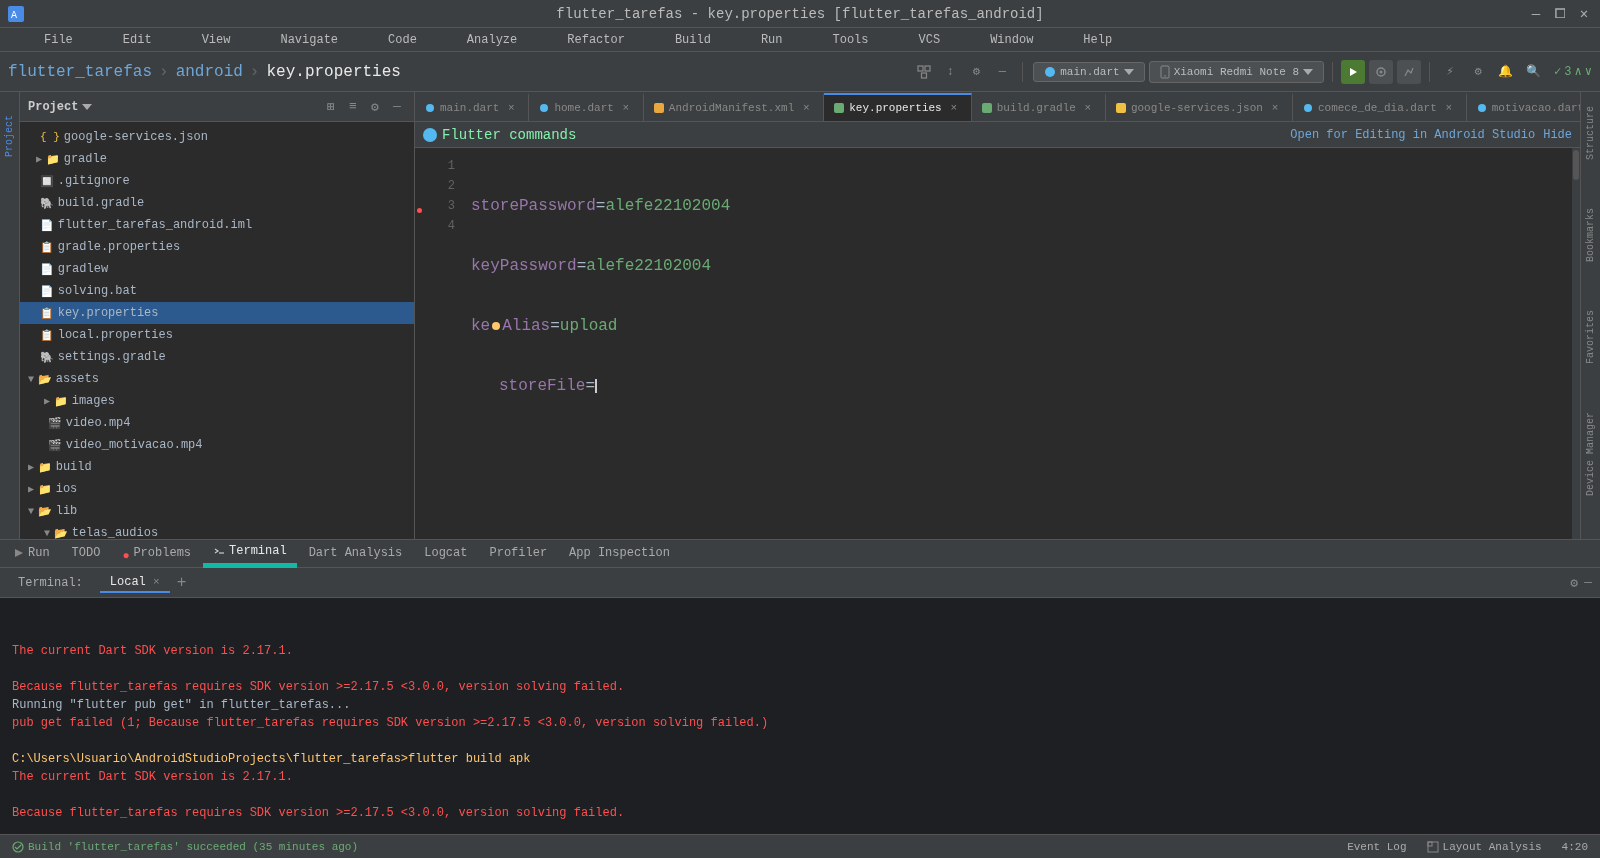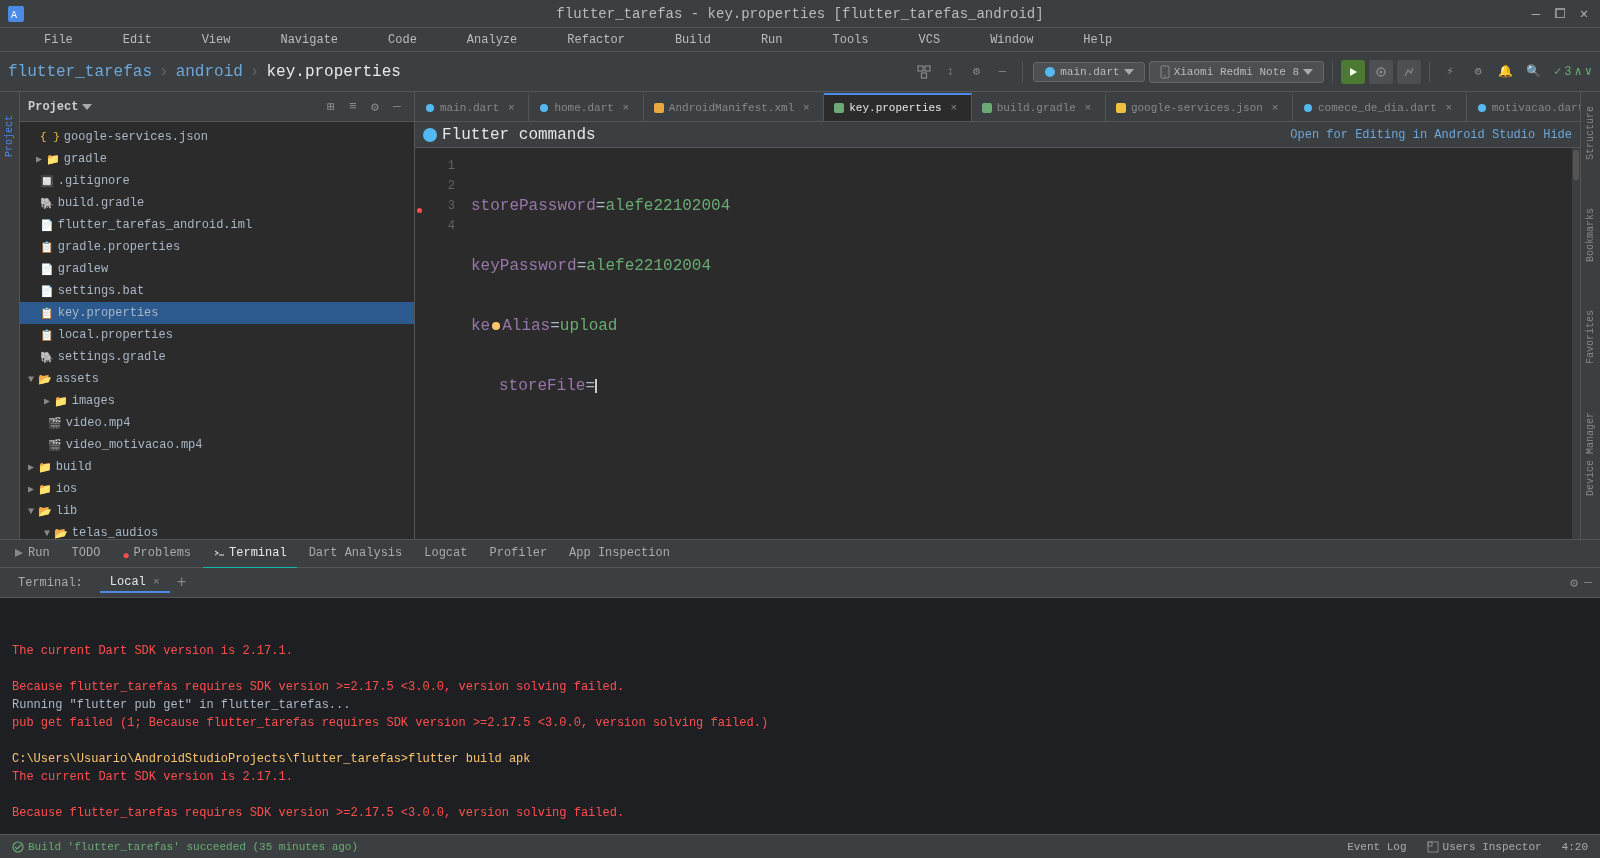--- a/index.html
+++ b/index.html
@@ -269,22 +269,22 @@
       display: flex;
       align-items: center;
       padding: 0 8px;
       border-bottom: 1px solid #555;
       flex-shrink: 0;
     }
     .flutter-commands-btn {
       display: flex;
       align-items: center;
       gap: 5px;
-      color: #e5e5e5;
-      font-size: 16px;
+      color: #86efac;
+      font-size: 14px;
       cursor: pointer;
     }
     .flutter-icon {
       width: 14px;
       height: 14px;
       background: #54b9f0;
       border-radius: 50%;
       display: inline-block;
     }
     .open-studio-bar {
@@ -475,21 +475,21 @@
       padding: 0 10px;
       height: 28px;
       display: flex;
       align-items: center;
       gap: 4px;
       font-size: 12px;
       color: #aaa;
       cursor: pointer;
       border-bottom: 2px solid transparent;
     }
-    .bottom-tab.active { color: #e8e8e8; border-bottom: 1px solid #14b8a6; justify-content: center; }
+    .bottom-tab.active { color: #e8e8e8; border-bottom: 5px solid #14b8a6; justify-content: center; }
     .bottom-tab-dot {
       width: 7px;
       height: 7px;
       border-radius: 50%;
       display: inline-block;
     }
 
     
     .gutter-margin {
       width: 8px;
@@ -674,21 +674,21 @@
         <span>gradle.properties</span>
       </div>
 
       <div class="tree-item" style="padding-left:20px;">
         <span class="file-icon" style="color:#888;">📄</span>
         <span>gradlew</span>
       </div>
 
       <div class="tree-item" style="padding-left:20px;">
         <span class="file-icon" style="color:#888;">📄</span>
-        <span>settings.bat</span>
+        <span>solving.bat</span>
       </div>
 
       <div class="tree-item selected" style="padding-left:20px;">
         <span class="file-icon properties-icon">📋</span>
         <span>key.properties</span>
       </div>
 
       <div class="tree-item" style="padding-left:20px;">
         <span class="file-icon properties-icon">📋</span>
         <span>local.properties</span>
@@ -943,19 +943,19 @@
   </div>
   <div class="status-right">
     <div class="status-item">
       <span>Event Log</span>
     </div>
     <div class="status-item">
       <svg width="12" height="12" viewBox="0 0 12 12">
         <rect x="1" y="1" width="10" height="10" fill="none" stroke="#888" stroke-width="1"></rect>
         <rect x="1" y="1" width="4" height="4" fill="none" stroke="#888" stroke-width="1"></rect>
       </svg>
-      <span>Users Inspector</span>
+      <span>Layout Analysis</span>
     </div>
     <div class="status-item">
       <span>4:20</span>
     </div>
   </div>
 </div>
 
 </body></html>

